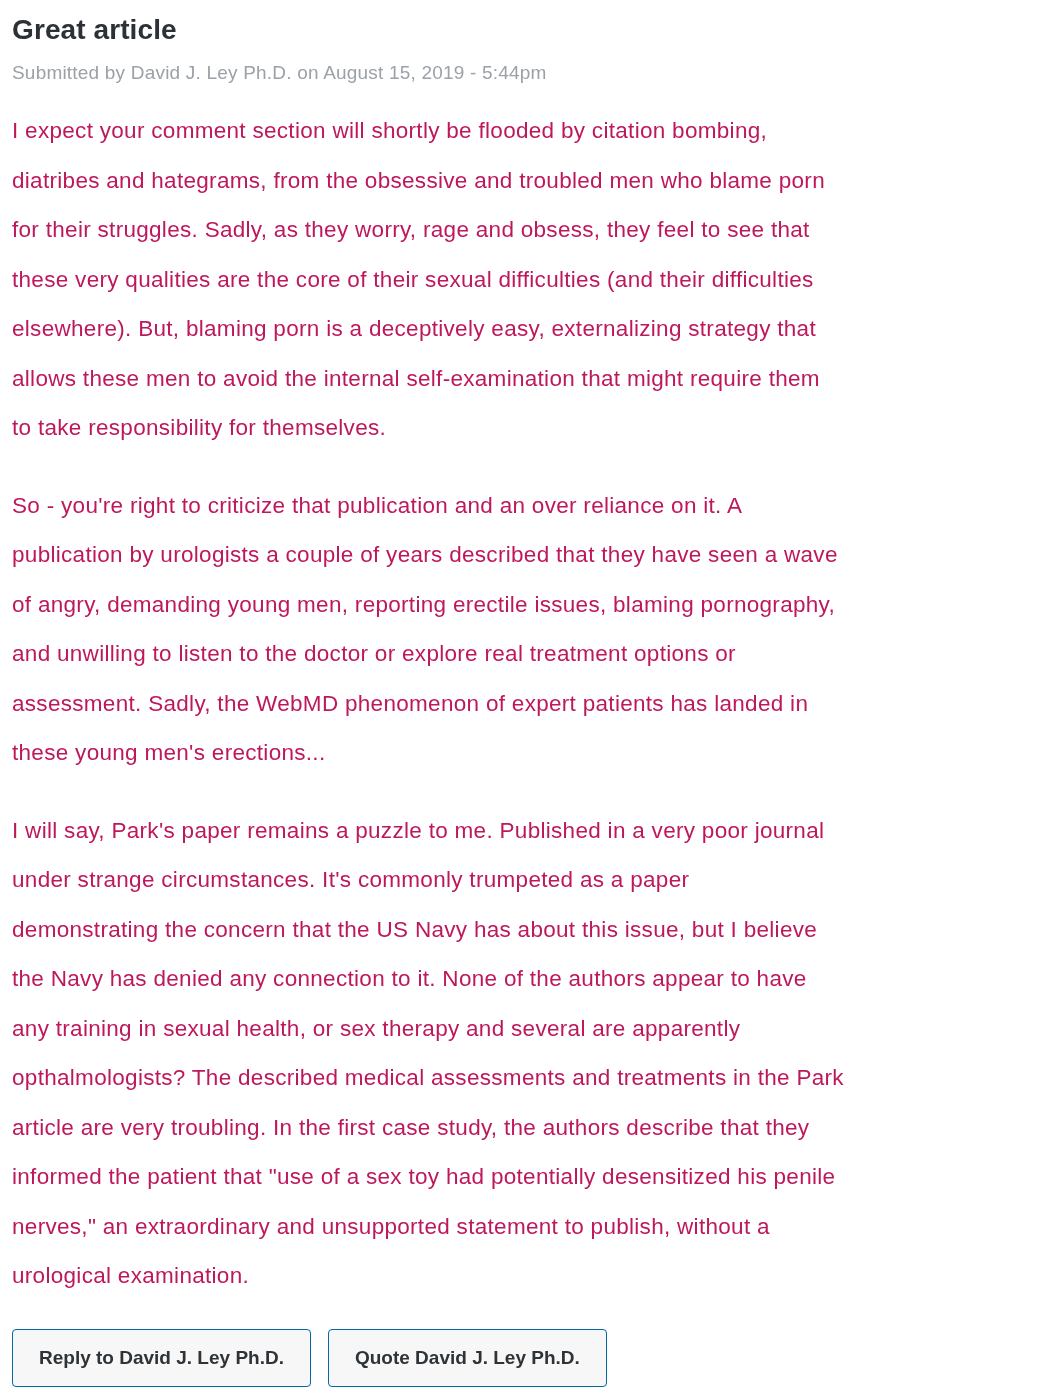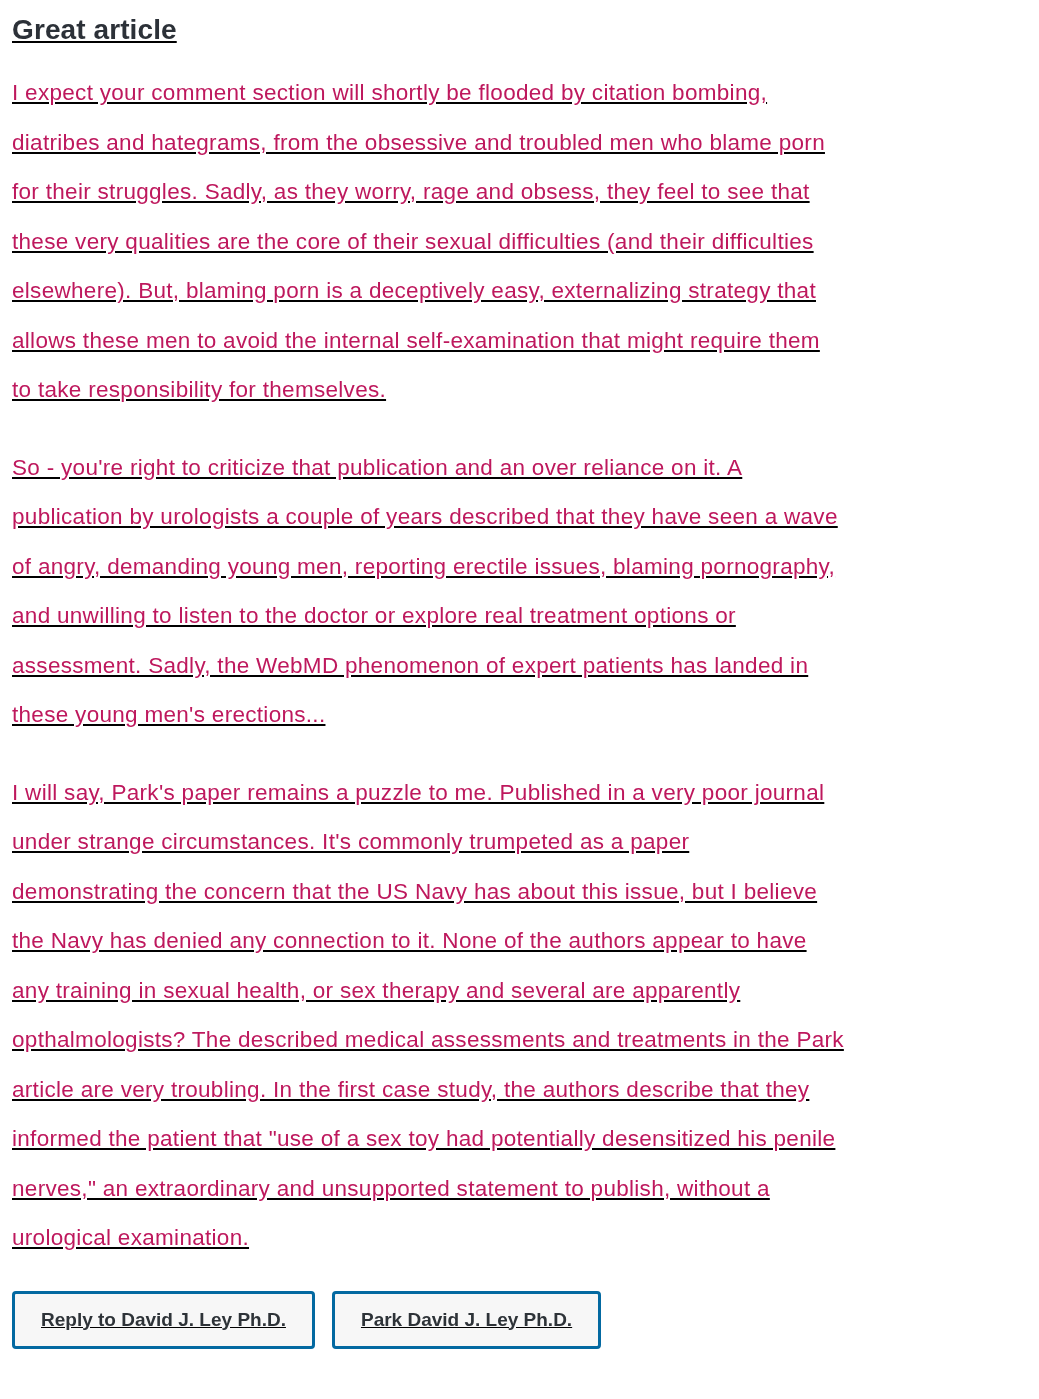--- a/index.html
+++ b/index.html
@@ -8,21 +8,20 @@
     background: #ffffff;
   }
   body {
     width: 1039px;
     font-family: "Liberation Sans", sans-serif;
     overflow-x: hidden;
   }
   .comment {
     padding: 10px 14px 12px 12px;
     box-sizing: border-box;
-    text-decoration: underline;
   }
   .title {
     margin: 4px 0 0 0;
     font-size: 28px;
     line-height: 32px;
     font-weight: 700;
     color: #2c3138;
     letter-spacing: 0.1px;
   }
   .byline {
@@ -45,35 +44,36 @@
   }
   .actions {
     display: flex;
     gap: 17px;
     margin-top: 0;
   }
   .action-btn {
     height: 58px;
     padding: 0 26px;
     background: #f7f7f7;
-    border: 3px solid #0369a1;
+    border: 1px solid #0369a1;
     border-radius: 4px;
     font-family: "Liberation Sans", sans-serif;
     font-size: 19px;
     font-weight: 700;
     color: #2e3338;
     cursor: pointer;
   }
 </style>
 </head>
 <body>
 
 <div class="comment">
   <h2 class="title">Great article</h2>
 
+  <div class="byline">Submitted by David J. Ley Ph.D. on August 15, 2019 - 5:44pm</div>
 
   <div class="body-text">
     <p class="paragraph">I expect your comment section will shortly be flooded by citation bombing,
 diatribes and hategrams, from the obsessive and troubled men who blame porn
 for their struggles. Sadly, as they worry, rage and obsess, they feel to see that
 these very qualities are the core of their sexual difficulties (and their difficulties
 elsewhere). But, blaming porn is a deceptively easy, externalizing strategy that
 allows these men to avoid the internal self-examination that might require them
 to take responsibility for themselves.</p>
     <p class="paragraph">So - you're right to criticize that publication and an over reliance on it. A
@@ -89,15 +89,15 @@
 any training in sexual health, or sex therapy and several are apparently
 opthalmologists? The described medical assessments and treatments in the Park
 article are very troubling. In the first case study, the authors describe that they
 informed the patient that "use of a sex toy had potentially desensitized his penile
 nerves," an extraordinary and unsupported statement to publish, without a
 urological examination.</p>
   </div>
 
   <div class="actions">
     <button class="action-btn">Reply to David J. Ley Ph.D.</button>
-    <button class="action-btn">Park David J. Ley Ph.D.</button>
+    <button class="action-btn">Quote David J. Ley Ph.D.</button>
   </div>
 </div>
 
 </body></html>

